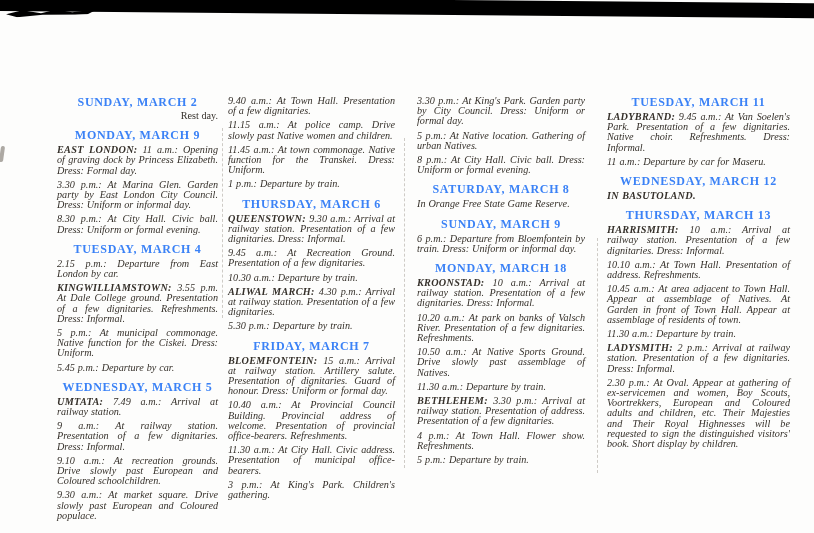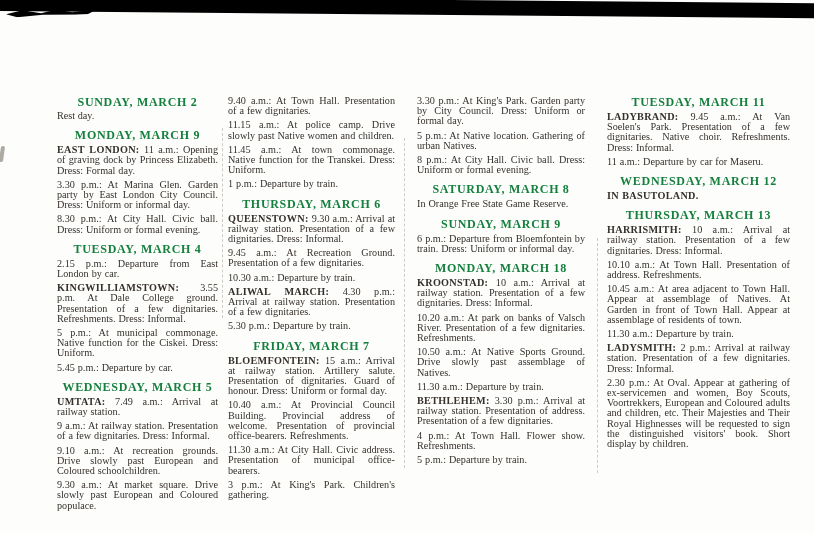--- a/index.html
+++ b/index.html
@@ -34,27 +34,27 @@
 
   
   .column { position:absolute; top:96px; }
   #col-0 { left:57px;  width:161px; }
   #col-1 { left:228px; width:167px; }
   #col-2 { left:417px; width:168px; }
   #col-3 { left:607px; width:183px; }
 
   .day-heading {
     font-size:12px; line-height:12px; font-weight:bold; text-align:center;
-    letter-spacing:0.7px; margin:8px 0 3px; color:#15803d; white-space:nowrap;
+    letter-spacing:0.7px; margin:8px 0 3px; color:#3b82f6; white-space:nowrap;
   }
   .column > :first-child { margin-top:0; }
-  .note { text-align:left; font-size:10.2px; line-height:10.2px; margin-top:0; }
+  .note { text-align:right; font-size:10.2px; line-height:10.2px; margin-top:0; }
   .entry {
     font-size:10.2px; line-height:10.2px; text-align:justify;
-    margin-top:4px; word-spacing:0.4px;
+    margin-top:4px; word-spacing:0.4px;font-style:italic;
   }
   .place { font-weight:bold; letter-spacing:0.3px; }
 </style>
 </head>
 <body>
 
 <div class="page">
   <div class="scan-band"></div>
   <div class="scan-speck"></div>
   <div class="scan-speck-left"></div>

